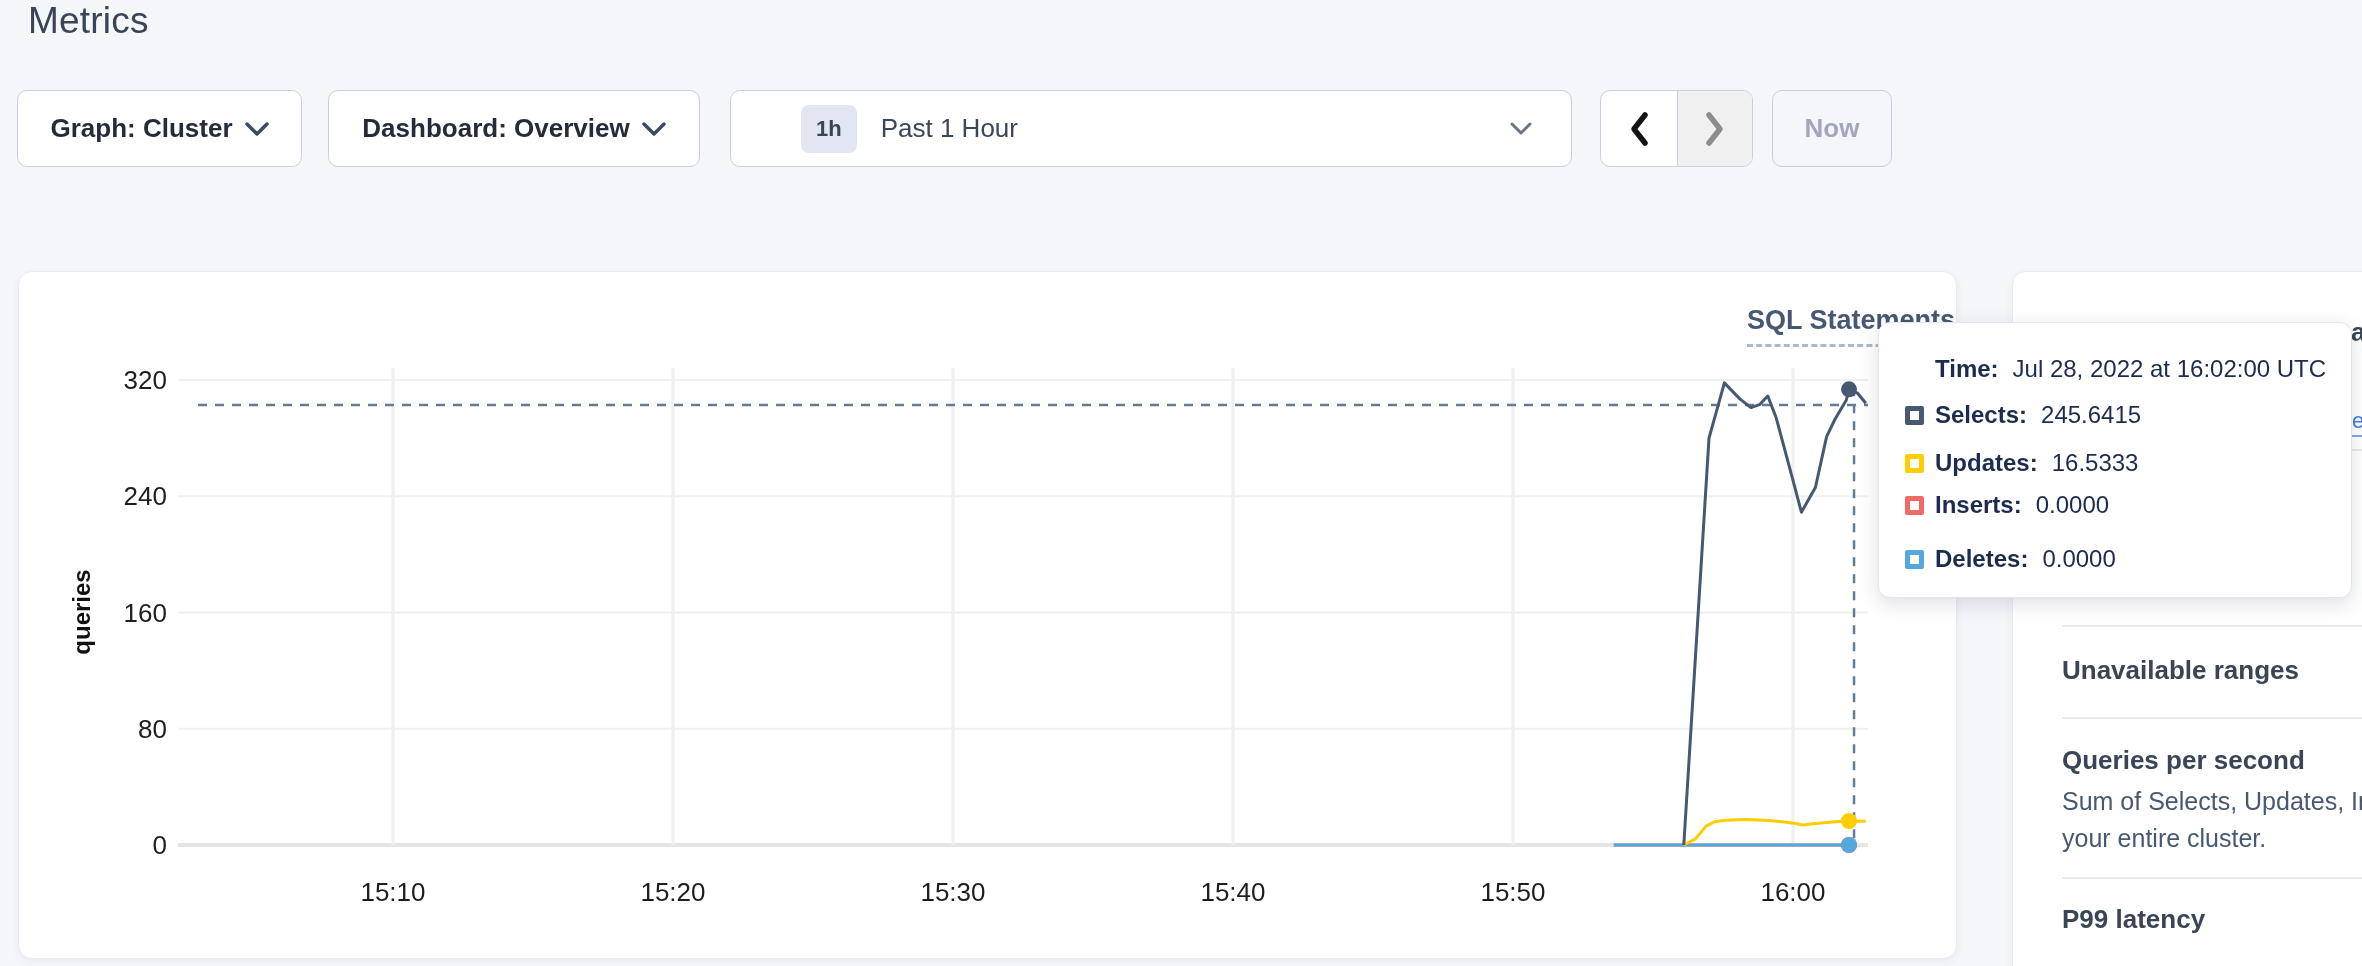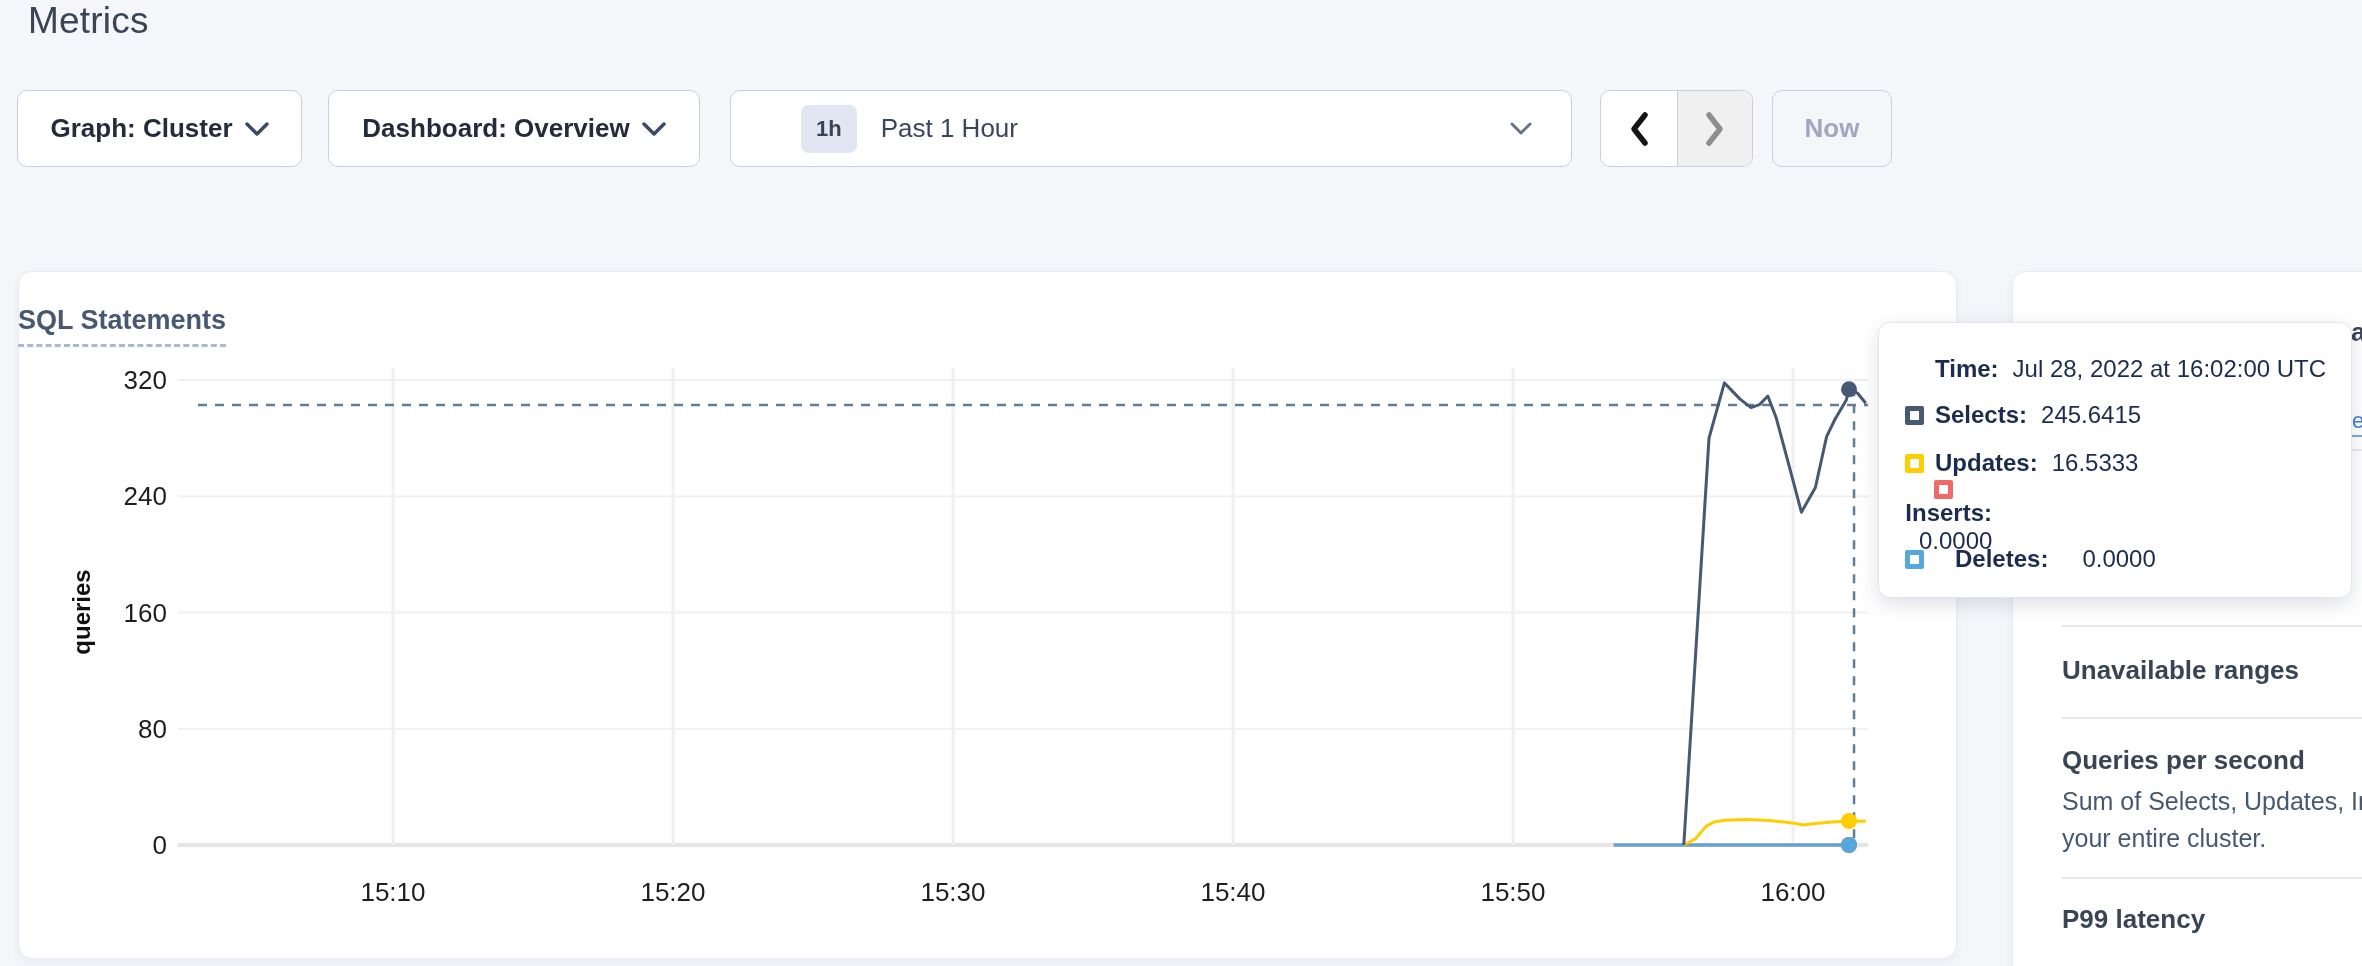--- a/index.html
+++ b/index.html
@@ -27,36 +27,36 @@
               background:transparent;cursor:pointer;padding:0;}
   #pager-next{background:#f0f0f1;border-left:1.5px solid #c9cfdf;cursor:default;}
   #now-btn{left:1772px;width:120px;background:transparent;font-size:26px;font-weight:600;color:#a0a7bf;cursor:default;}
 
   
   .card{position:absolute;background:#fff;border:1px solid #e9ebf2;border-radius:14px;
         box-shadow:0 3px 8px rgba(60,70,100,0.06);}
   #chart-card{left:18px;top:271px;width:1937px;height:686px;}
   #side-card{left:2012px;top:271px;width:420px;height:920px;}
 
-  #chart-title-wrap{left:18px;top:305px;width:1937px;text-align:left;z-index:5;}
+  #chart-title-wrap{left:18px;top:305px;width:1937px;text-align:right;z-index:5;}
   #chart-title{display:inline-block;font-size:27px;font-weight:700;color:#475872;
                border-bottom:3px dashed #a9b9d0;padding-bottom:8px;cursor:help;}
   #chart-svg{position:absolute;left:18px;top:271px;width:1937px;height:686px;}
   #chart-svg text{font-family:"Liberation Sans",sans-serif;}
 
   
   #tooltip{left:1878px;top:322px;width:472px;height:274px;background:#fff;border:1px solid #e4e6ee;
            border-radius:12px;box-shadow:0 6px 20px rgba(40,50,80,0.15);z-index:30;}
   #tooltip .row{position:absolute;left:26px;display:flex;align-items:center;font-size:24px;color:#1c2c4e;justify-content:center;}
   #tooltip .time-row{left:56px;top:32px;}
   #tooltip .lbl{font-weight:700;}
   #tooltip .val{margin-left:14px;font-weight:400;}
   .swatch{width:19px;height:19px;box-sizing:border-box;border:5px solid #000;border-radius:2px;
           margin-right:11px;background:#fff;flex:0 0 auto;}
-  .r0{top:78px;} .r1{top:126px;} .r2{top:157px;flex-direction:column;} .r3{top:222px;gap:20px;}
+  .r0{top:78px;} .r1{top:126px;} .r2{top:168px;} .r3{top:222px;}
 
   
   .side-h{position:absolute;left:2062px;font-size:26px;font-weight:700;color:#394455;white-space:nowrap;z-index:3;}
   .side-p{position:absolute;left:2062px;font-size:25px;font-weight:400;color:#475872;white-space:nowrap;z-index:3;}
   .side-div{position:absolute;left:2062px;width:300px;height:2px;background:#e9e9e9;z-index:3;}
   #frag-a{position:absolute;left:2351px;top:317px;font-size:26px;font-weight:700;color:#394455;z-index:3;}
   #frag-link{position:absolute;left:2352px;top:408px;width:11px;height:27px;overflow:hidden;
              font-size:22px;color:#3f80dc;border-bottom:2px dashed #7fa7e4;z-index:3;}
 </style>
 </head>

